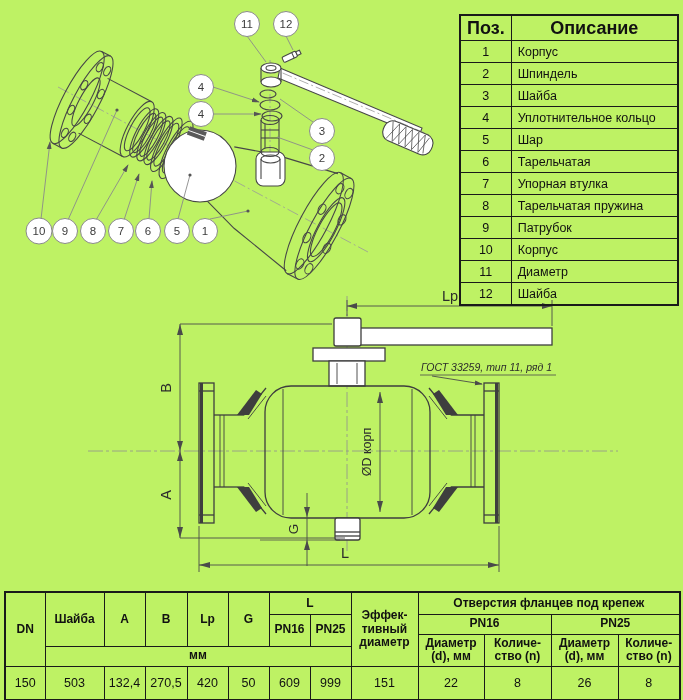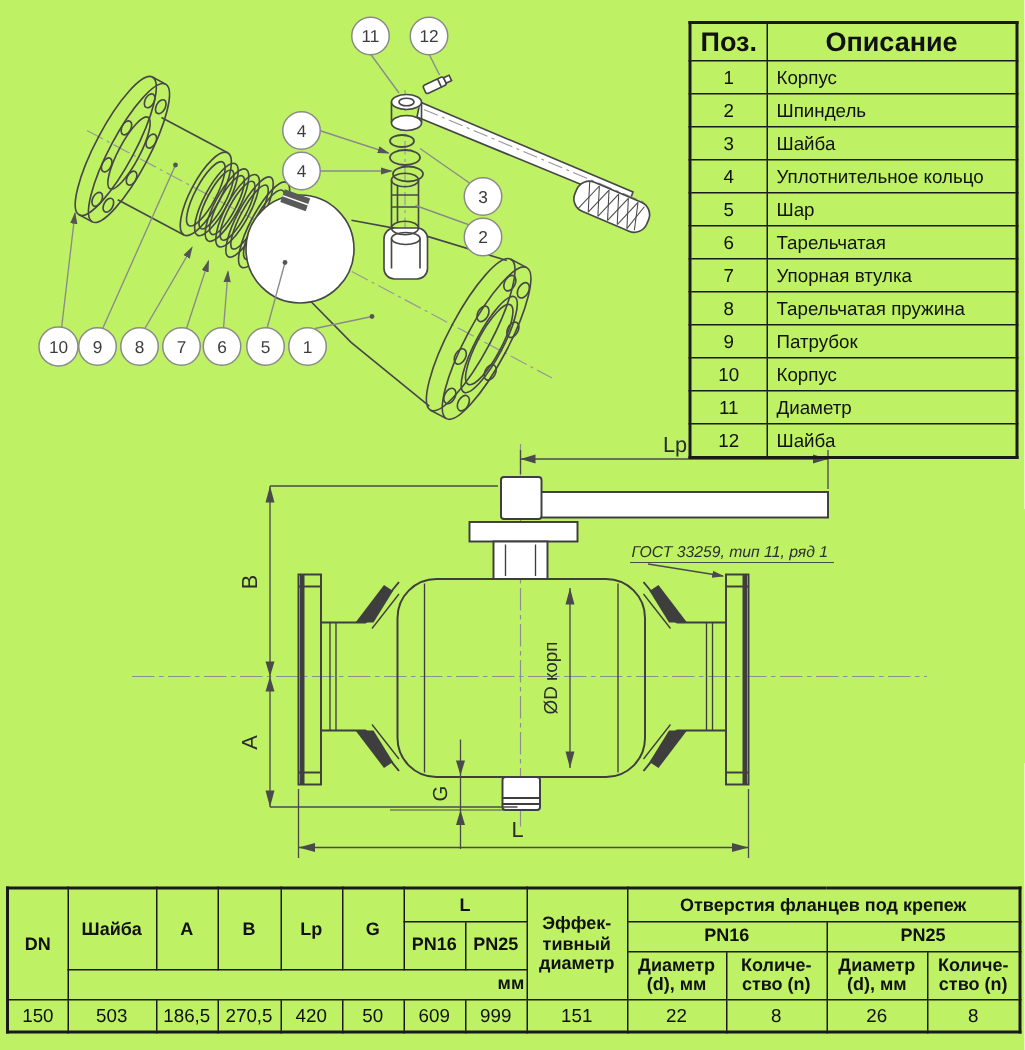--- a/index.html
+++ b/index.html
@@ -16,21 +16,21 @@
   .parts-table td.pos{text-align:center;width:34px;}
   .parts-table td.desc{text-align:left;}
 
   
   .spec-table{position:absolute;left:4px;top:591px;width:675px;border-collapse:collapse;
               table-layout:fixed;border:2px solid #1a1a1a;text-align:center;}
   .spec-table th,.spec-table td{border:1px solid #1a1a1a;color:#111;padding:0 1px;}
   .spec-table th{font-weight:bold;font-size:12px;line-height:1.12;}
   .spec-table td{font-size:12.5px;}
   .wrap{white-space:pre-line;margin-top:12px;}
-  .r1{height:22px;} .r2{height:20px;} .r3{height:12px;} .r4{height:20px;text-align:right;} .r5{height:22px;margin-left:40px;}
+  .r1{height:22px;} .r2{height:20px;} .r3{height:12px;} .r4{height:20px;} .r5{height:34px;margin-left:40px;}
 
   .drawing{position:absolute;left:0;}
   .exploded{top:2px;}
   .dims{top:288px;}
 </style>
 </head>
 <body>
 
 <div class="page">
 
@@ -467,21 +467,21 @@
 (d), мм</th>
         <th rowspan="2" class="wrap">Количе-
 ство (n)</th>
       </tr>
       <tr class="r4">
         <th colspan="7">мм</th>
       </tr>
       <tr class="r5">
         <td>150</td>
         <td>503</td>
-        <td>186,5</td>
+        <td>132,4</td>
         <td>270,5</td>
         <td>420</td>
         <td>50</td>
         <td>609</td>
         <td>999</td>
         <td>151</td>
         <td>22</td>
         <td>8</td>
         <td>26</td>
         <td>8</td>

